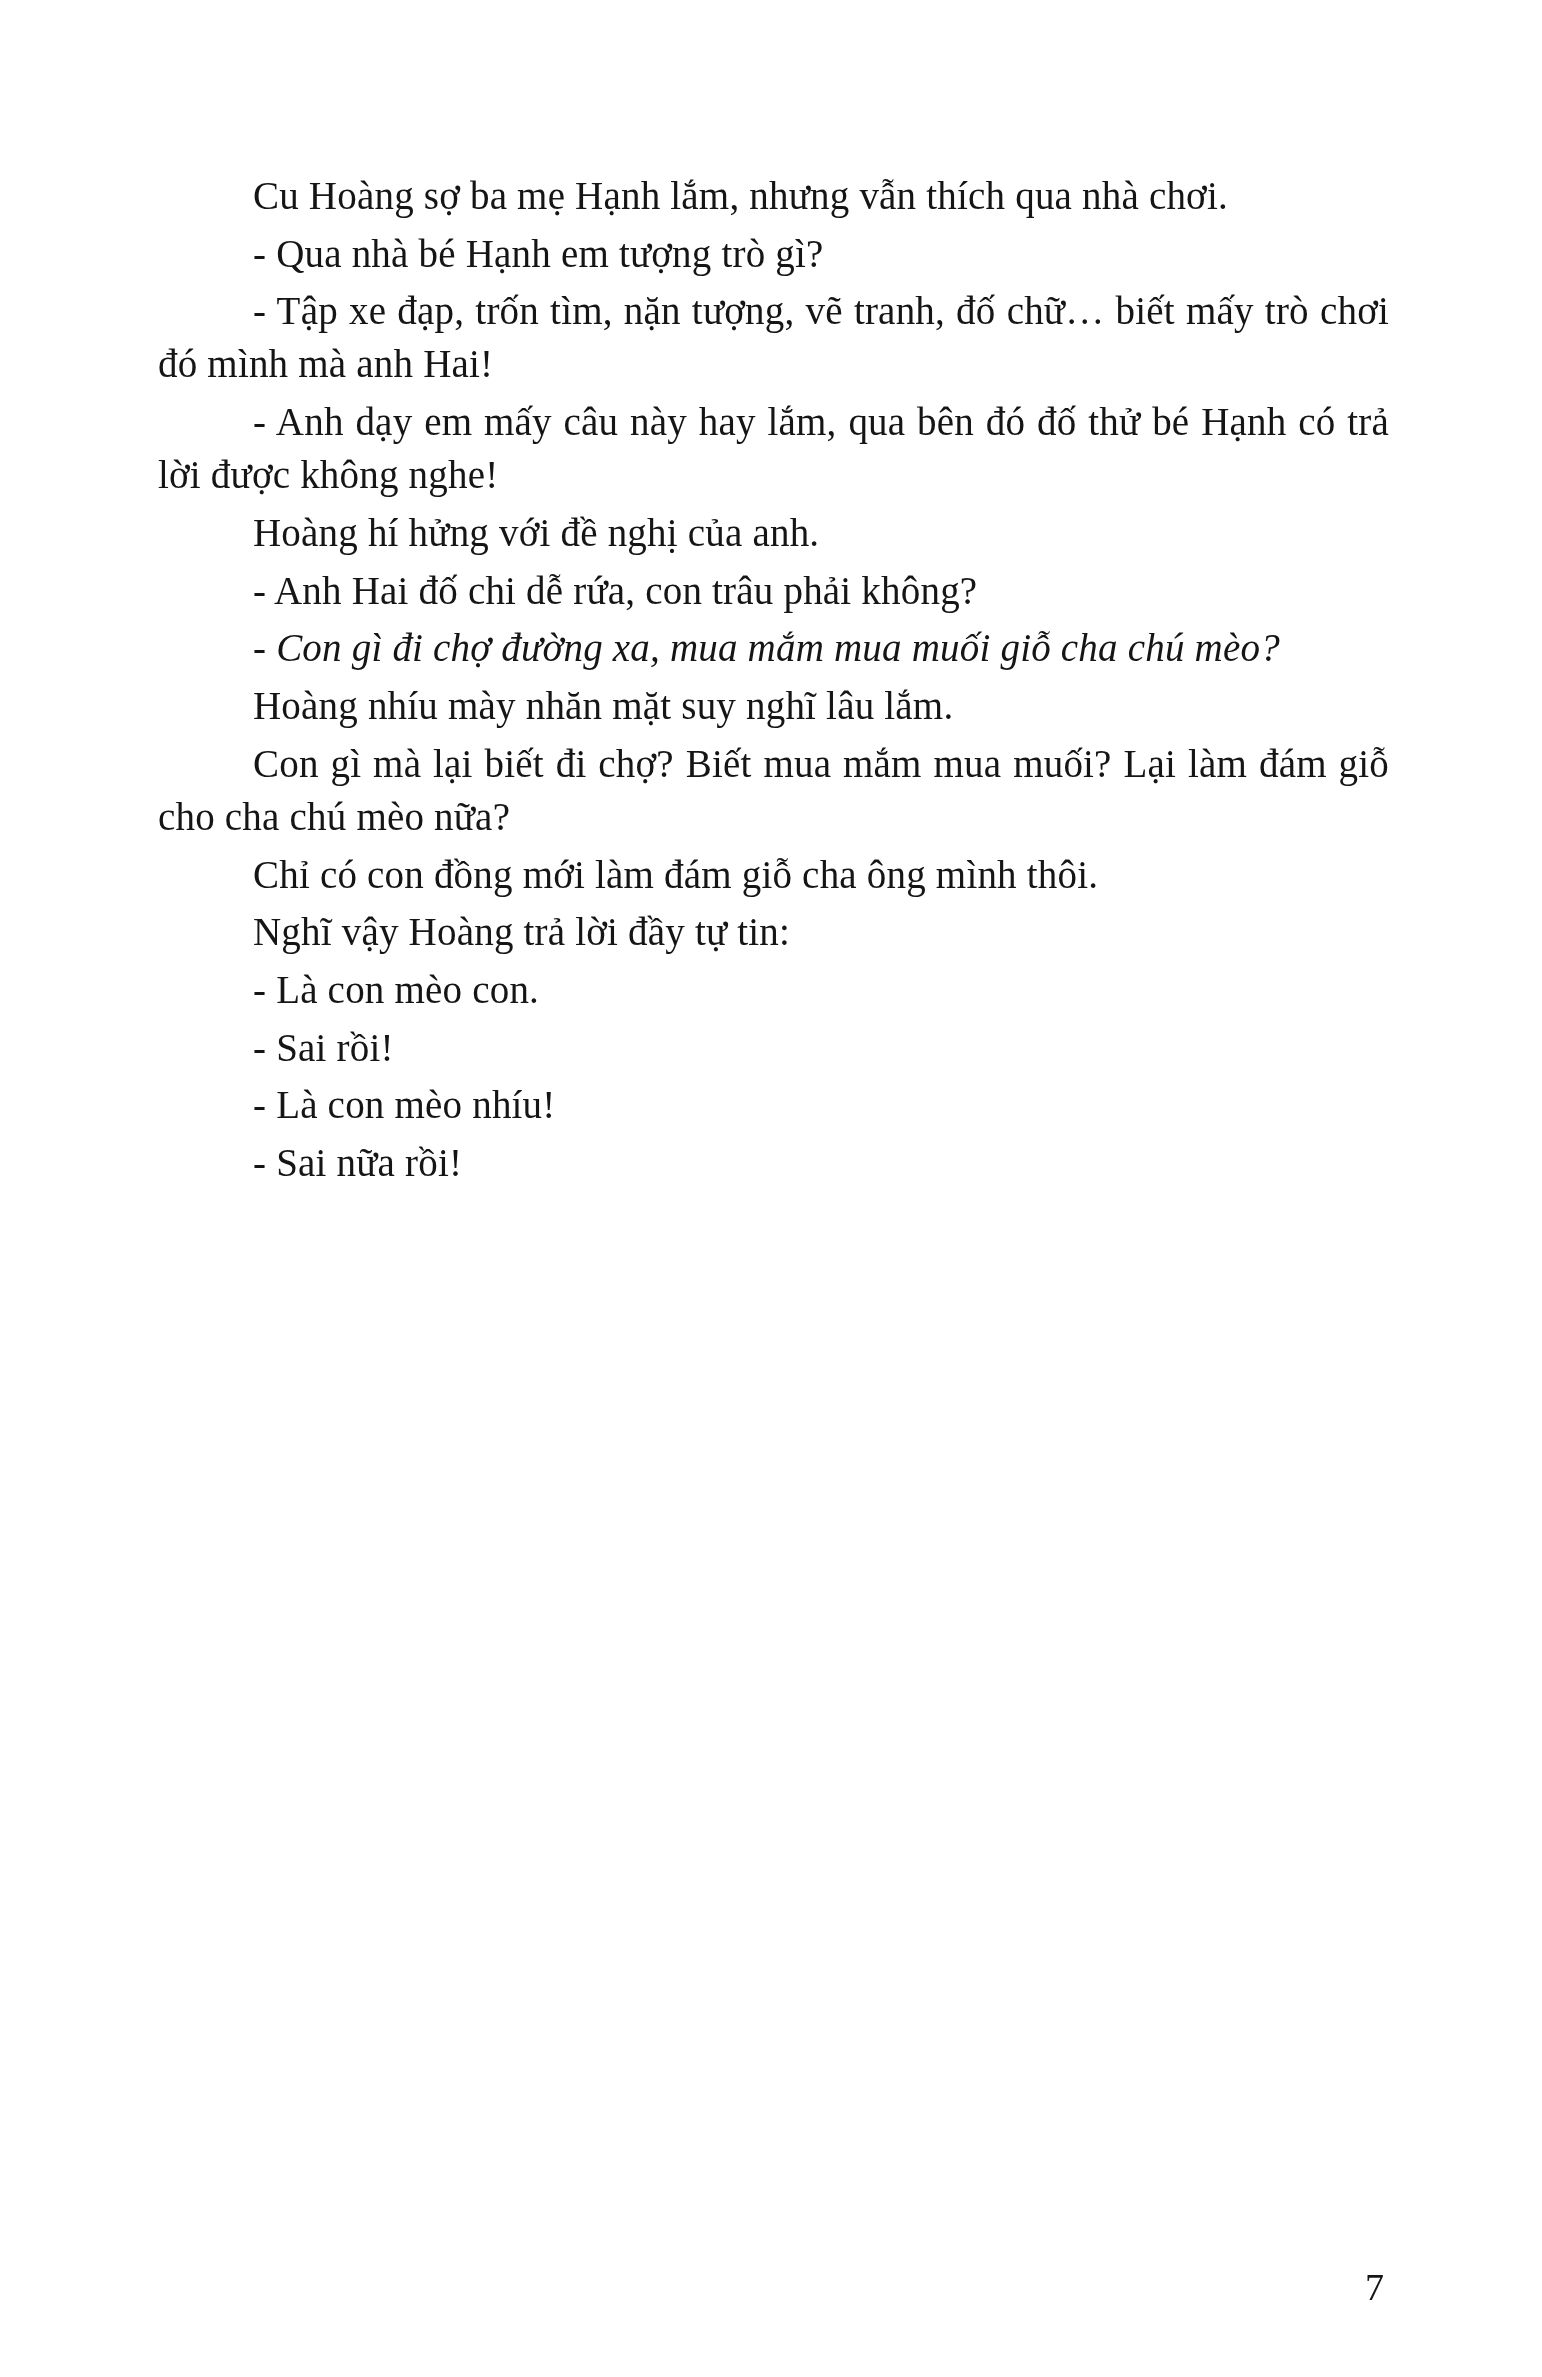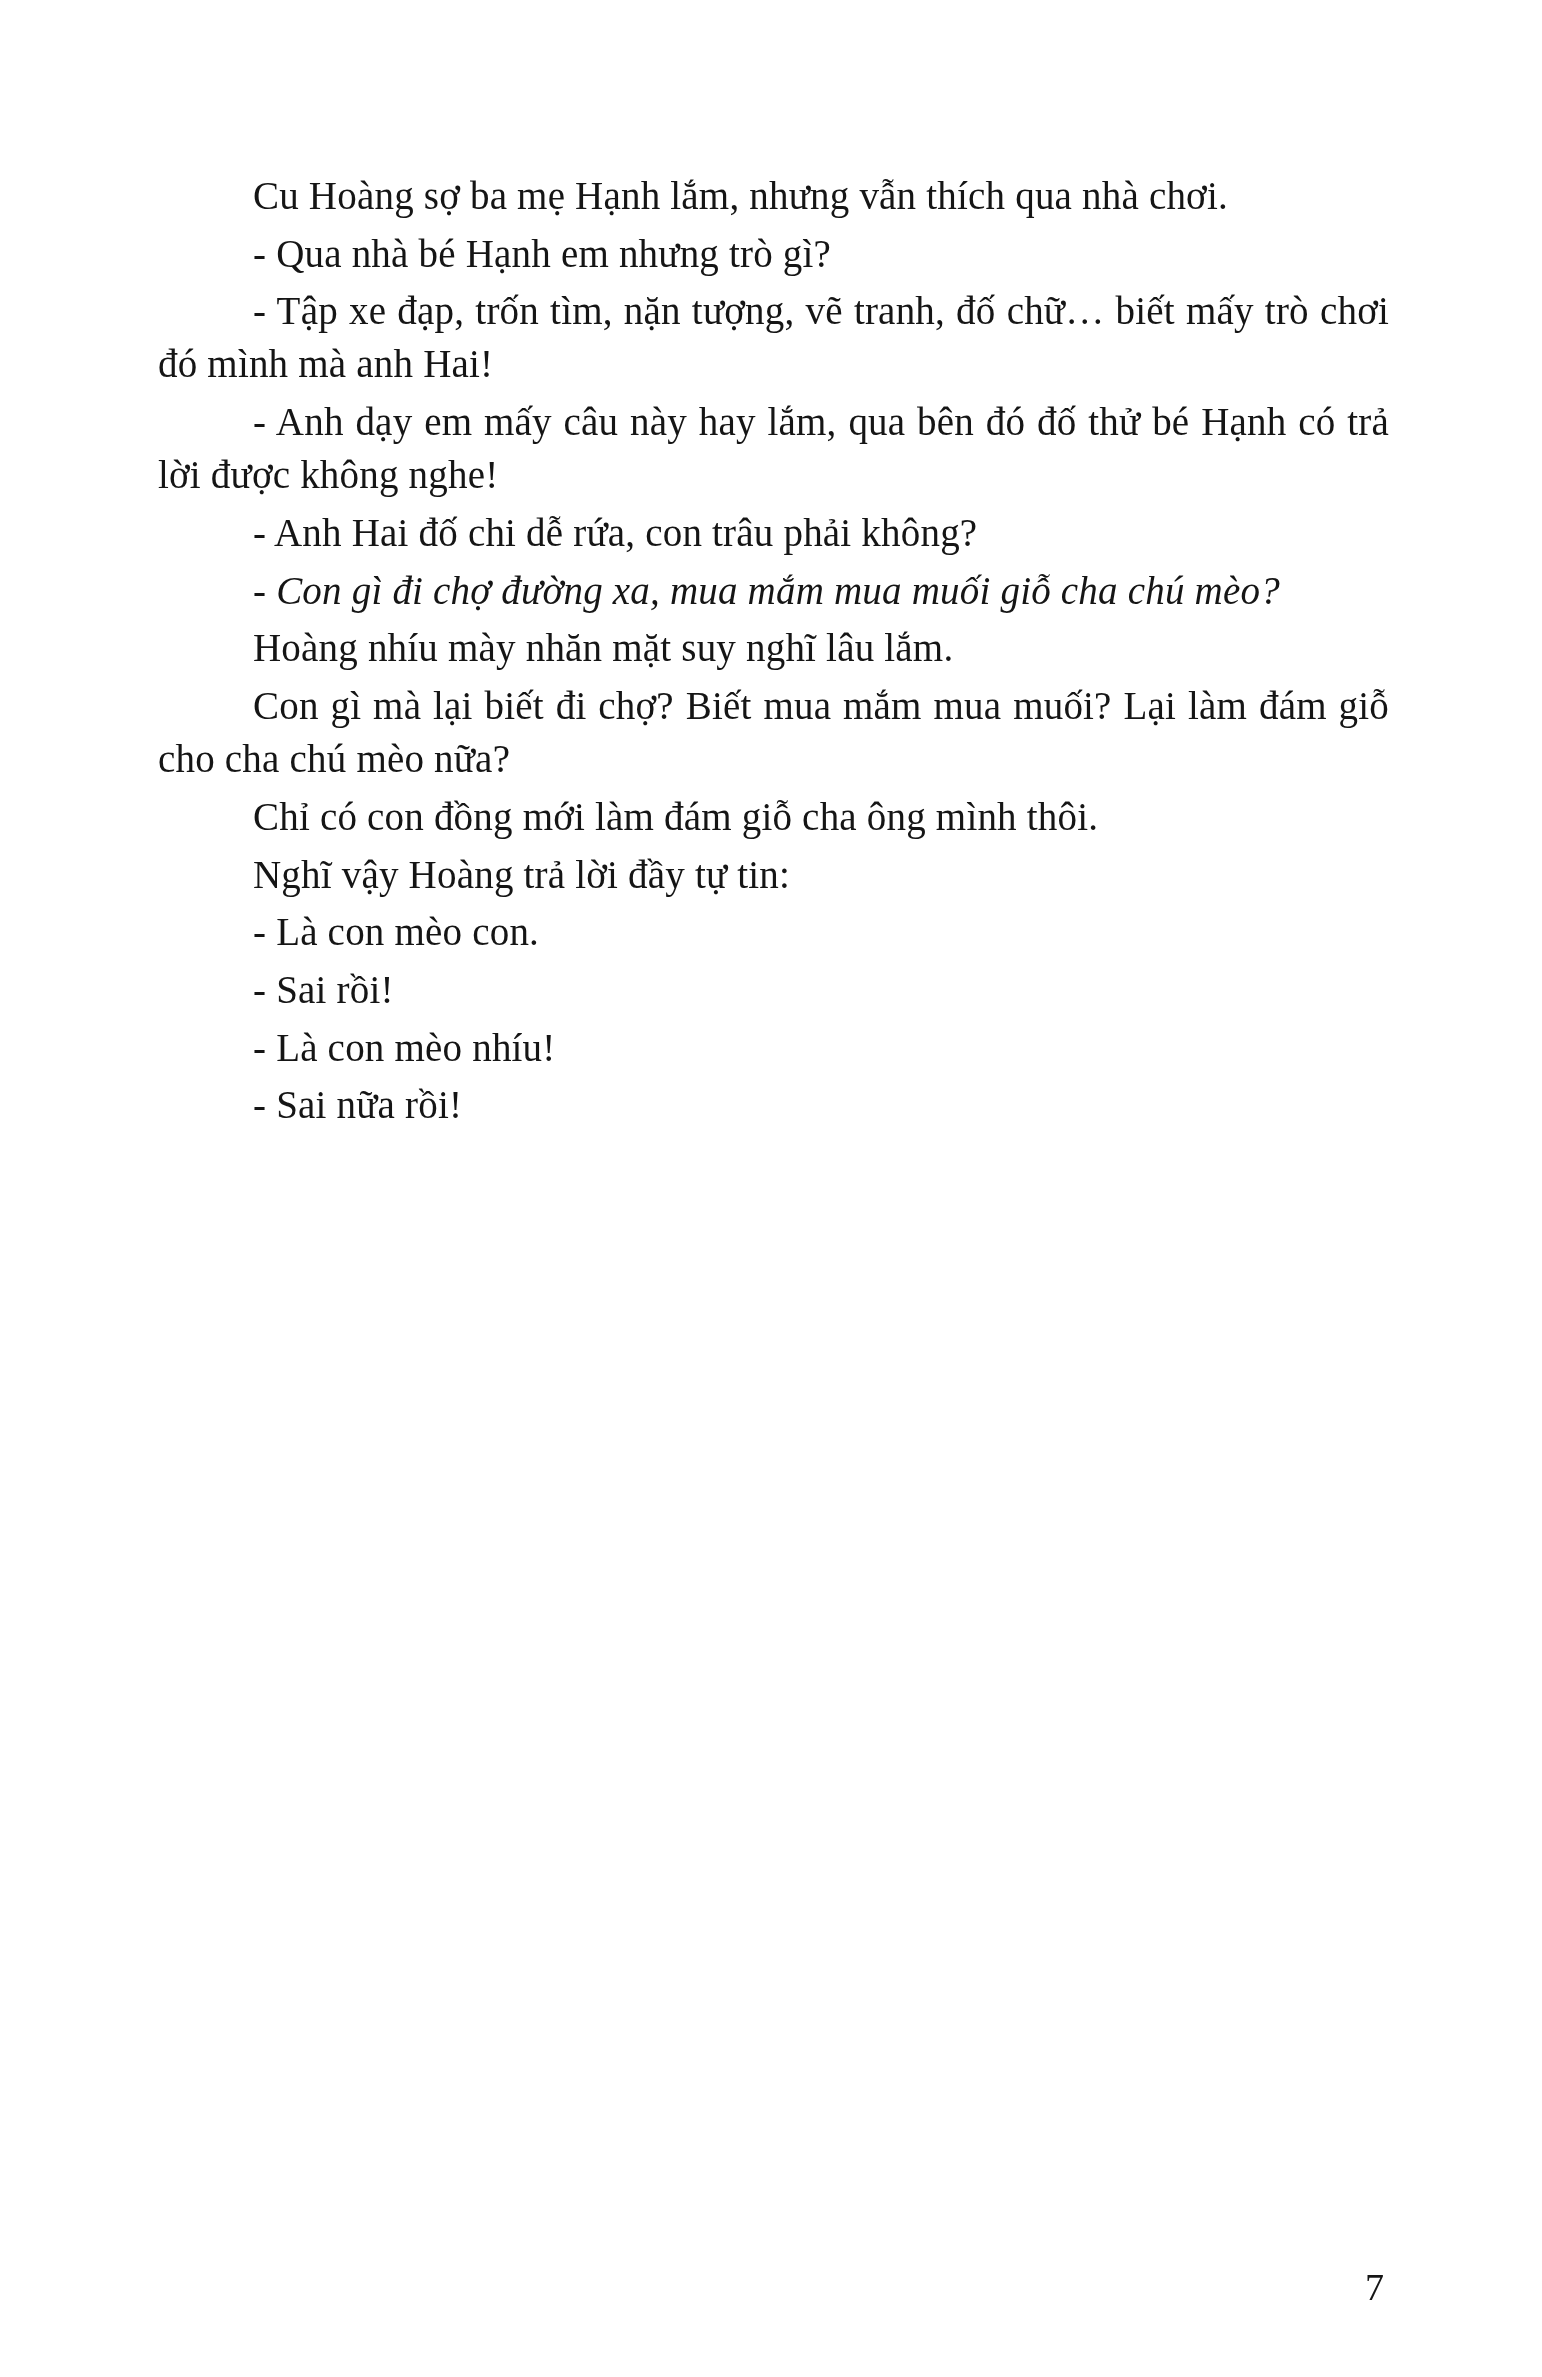--- a/index.html
+++ b/index.html
@@ -56,23 +56,24 @@
     color: #151515;
     font-family: "Liberation Serif", serif;
   }
 </style>
 </head>
 <body>
 
 <div class="page">
   <div class="text-block">
     <p class="para justify">Cu Hoàng sợ ba mẹ Hạnh lắm, nhưng vẫn thích qua nhà chơi.</p>
-    <p class="para dialogue">- Qua nhà bé Hạnh em nhưng trò gì?</p>
+    <p class="para dialogue">- Qua nhà bé Hạnh em tượng trò gì?</p>
     <p class="para justify">- Tập xe đạp, trốn tìm, nặn tượng, vẽ tranh, đố chữ… biết mấy trò chơi đó mình mà anh Hai!</p>
     <p class="para justify">- Anh dạy em mấy câu này hay lắm, qua bên đó đố thử bé Hạnh có trả lời được không nghe!</p>
+    <p class="para dialogue">Hoàng hí hửng với đề nghị của anh.</p>
     <p class="para dialogue">- Anh Hai đố chi dễ rứa, con trâu phải không?</p>
     <p class="para justify italic">- Con gì đi chợ đường xa, mua mắm mua muối giỗ cha chú mèo?</p>
     <p class="para dialogue">Hoàng nhíu mày nhăn mặt suy nghĩ lâu lắm.</p>
     <p class="para justify">Con gì mà lại biết đi chợ? Biết mua mắm mua muối? Lại làm đám giỗ cho cha chú mèo nữa?</p>
     <p class="para justify">Chỉ có con đồng mới làm đám giỗ cha ông mình thôi.</p>
     <p class="para dialogue">Nghĩ vậy Hoàng trả lời đầy tự tin:</p>
     <p class="para dialogue">- Là con mèo con.</p>
     <p class="para dialogue">- Sai rồi!</p>
     <p class="para dialogue">- Là con mèo nhíu!</p>
     <p class="para dialogue">- Sai nữa rồi!</p>

